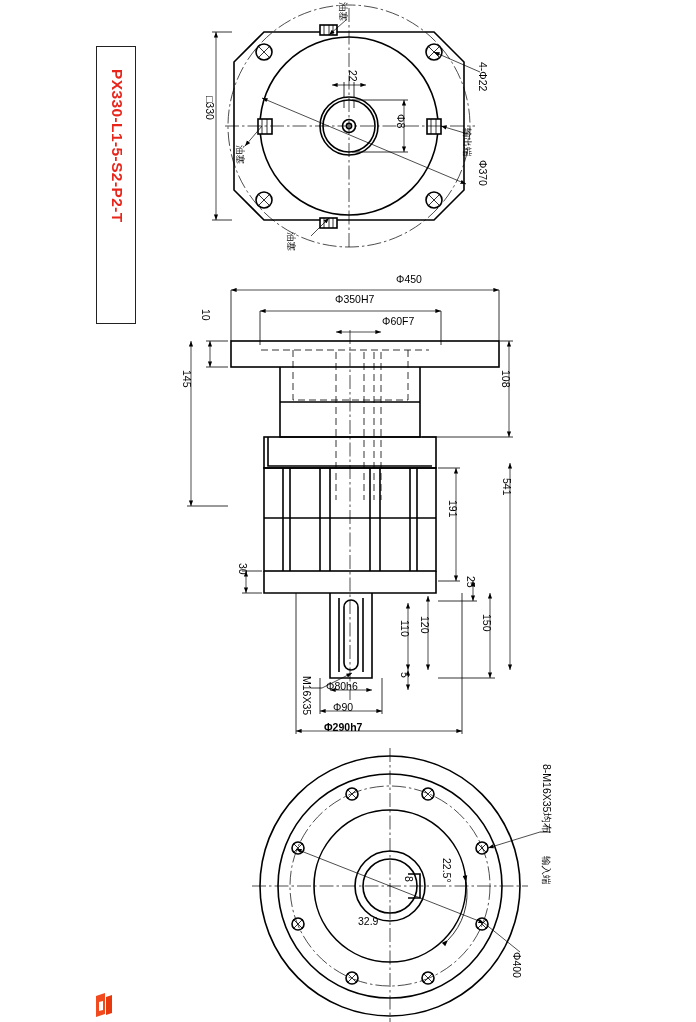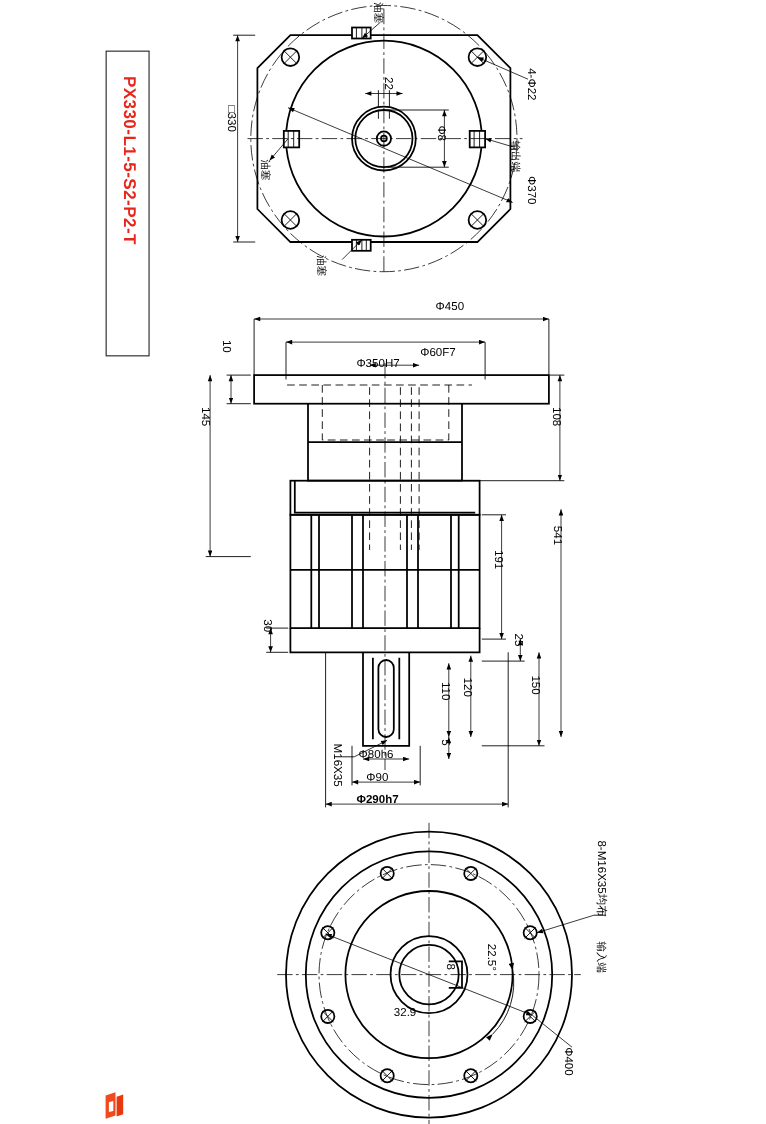--- a/index.html
+++ b/index.html
@@ -243,21 +243,21 @@
   <div class="lbl dim rot" style="left:488px;top:62px;">4-Φ22</div>
   <div class="lbl dim rot" style="left:488px;top:160px;">Φ370</div>
   <div class="lbl dim rot" style="left:358px;top:70px;">22</div>
   <div class="lbl dim rot" style="left:406px;top:114px;">Φ8</div>
   <div class="lbl cn rot" style="left:472px;top:128px;">输出端</div>
   <div class="lbl cn rot" style="left:348px;top:2px;">油塞</div>
   <div class="lbl cn rot" style="left:296px;top:232px;">油塞</div>
   <div class="lbl cn rot" style="left:245px;top:145px;">油塞</div>
 
   <div class="lbl dim" style="left:354px;top:274px;margin-left:42px;">Φ450</div>
-  <div class="lbl dim" style="left:324px;top:294px;margin-top:32px;">Φ350H7</div>
+  <div class="lbl dim" style="left:335px;top:294px;">Φ350H7</div>
   <div class="lbl dim" style="left:334px;top:316px;margin-left:48px;">Φ60F7</div>
   <div class="lbl dim rot" style="left:211px;top:309px;">10</div>
   <div class="lbl dim rot" style="left:192px;top:370px;">145</div>
   <div class="lbl dim rot" style="left:511px;top:370px;">108</div>
   <div class="lbl dim rot" style="left:458px;top:500px;">191</div>
   <div class="lbl dim rot" style="left:512px;top:478px;">541</div>
   <div class="lbl dim rot" style="left:248px;top:563px;">30</div>
   <div class="lbl dim rot" style="left:476px;top:576px;">25</div>
   <div class="lbl dim rot" style="left:492px;top:614px;">150</div>
   <div class="lbl dim rot" style="left:410px;top:620px;">110</div>

